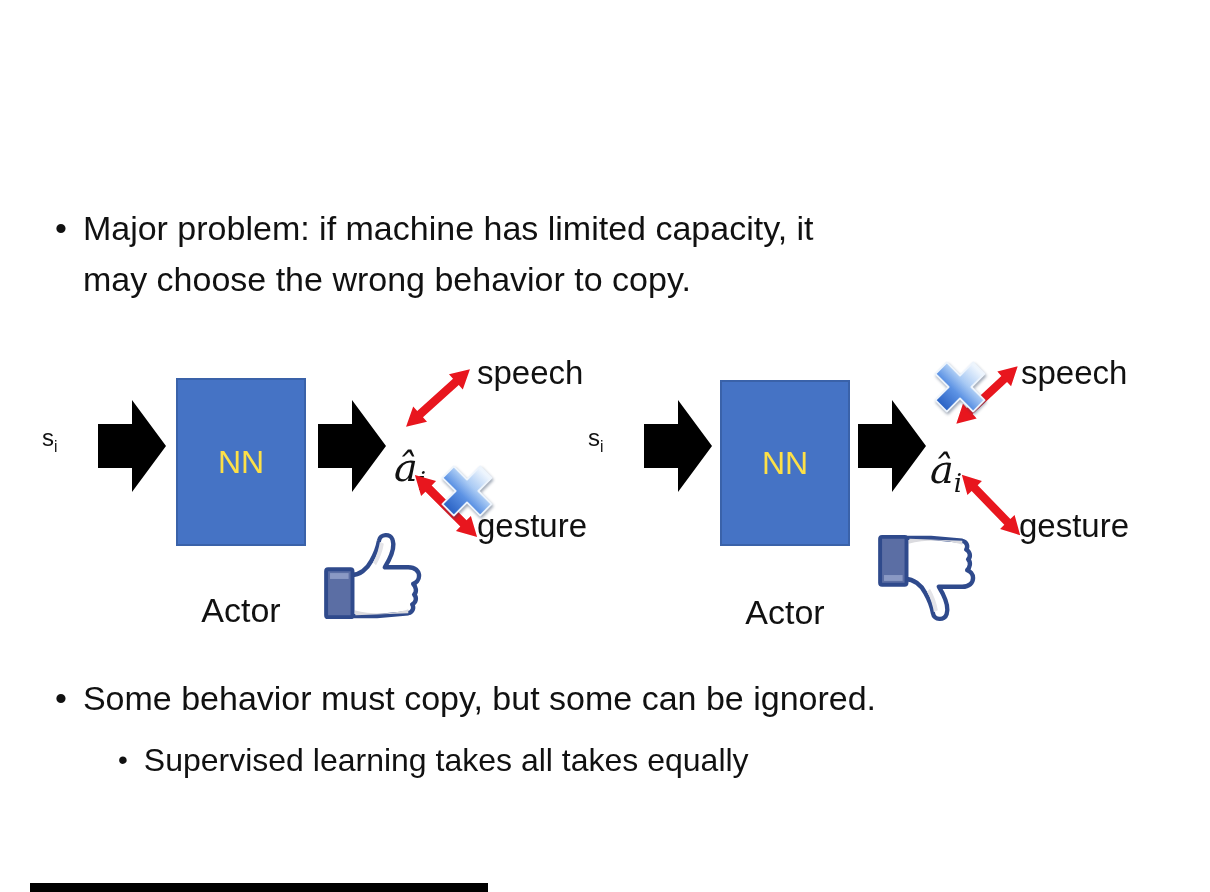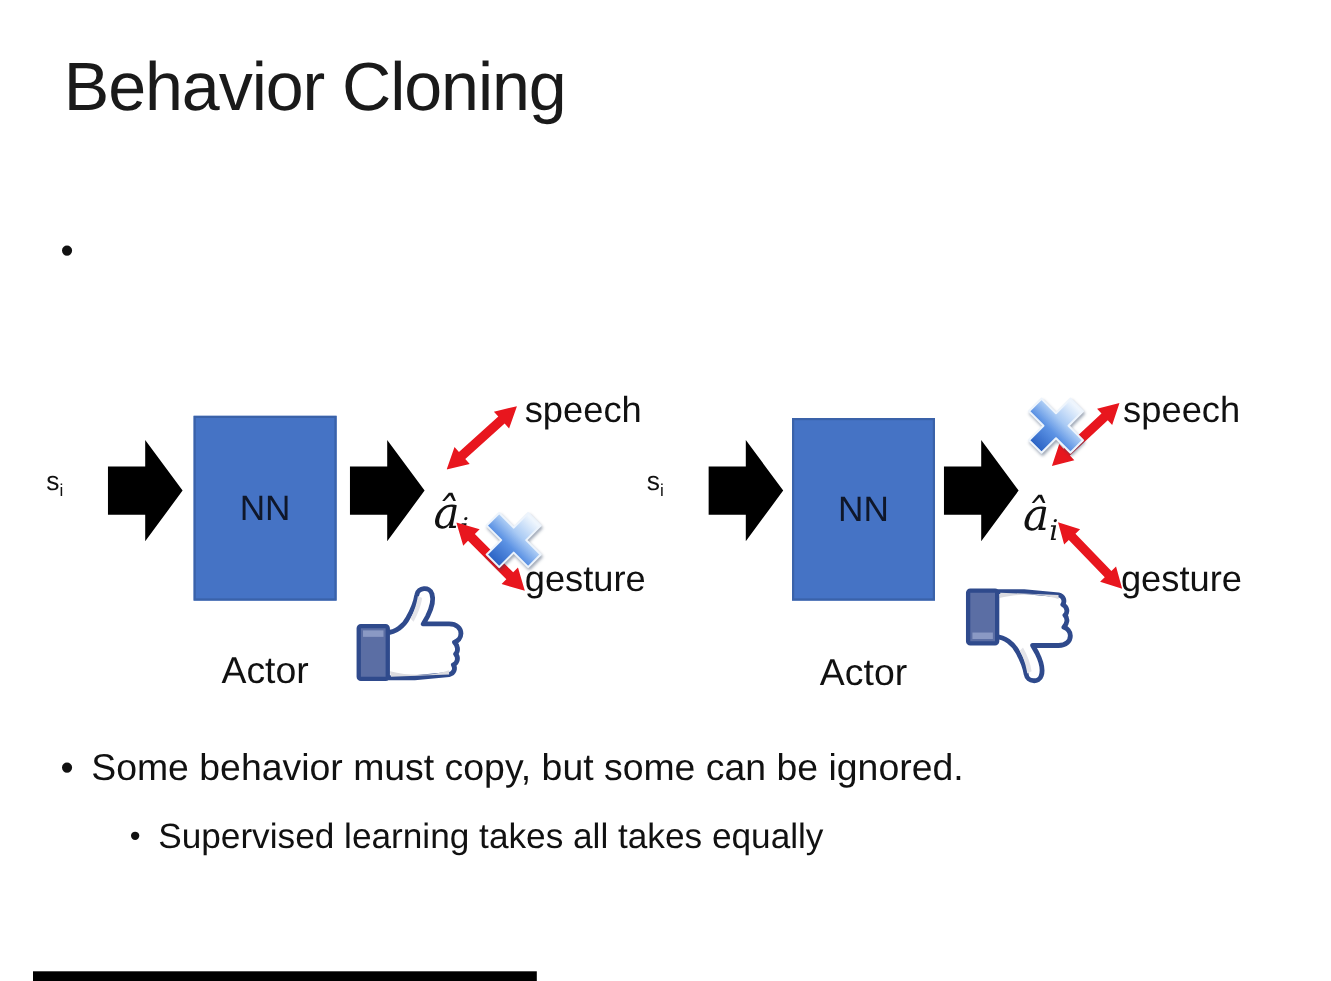--- a/index.html
+++ b/index.html
@@ -22,21 +22,21 @@
   .bullet .lines span{display:block; white-space:nowrap;}
   .bullet1{left:55px; top:203px;}
   .bullet2{left:55px; top:673px;}
   .bullet-sub{left:118px; top:737px; font-size:32px; line-height:46px;}
   .bullet-sub .dot{font-size:28px;}
   .diag-label{font-size:24px; white-space:nowrap;}
   .diag-label sub, .ahat sub{font-size:65%;}
   .nn-box{
     background:var(--nn-box); border:2px solid var(--nn-box-border);
     display:flex; align-items:center; justify-content:center;
-    color:#0f172a; font-size:32px; box-sizing:border-box;
+    color:#fde047; font-size:32px; box-sizing:border-box;
   }
   .actor{font-size:34px; text-align:center;margin-top:39px;}
   .ahat{
     font-family:"DejaVu Serif","Liberation Serif",serif; font-style:italic;
     font-size:40px; white-space:nowrap;margin-top:24px;
   }
   .dblarrow svg{display:block; overflow:visible;}
   .cross svg{filter:drop-shadow(1.5px 2.5px 1.5px rgba(40,60,90,.45));}
   .flip-v svg{transform:scaleY(-1);}
   .bottom-bar{left:30px; top:883px; width:458px; height:9px; background:#000;}
@@ -74,25 +74,26 @@
       <path d="M33 80 C52 85 74 84 88 79 L88 83 L34 85 Z" fill="#DBDBDF"></path>
       <path d="M52 31 C56 24 58 16 59 10 L63 12 C62 19 59 27 55 34 Z" fill="#E4E4E8"></path>
       <rect x="4" y="38" width="27" height="49" rx="2" fill="var(--thumb-cuff)" stroke="var(--thumb-navy)" stroke-width="4"></rect>
       <rect x="8" y="42" width="19" height="6" fill="#8A99C4"></rect>
     </symbol>
   </defs>
 </svg>
 
 <div class="slide">
 
-  <div class="abs title">Behavior Cloning</div>
 
   <div class="abs bullet bullet1">
     <span class="dot">•</span>
     <span class="lines">
+      <span>Major problem: if machine has limited capacity, it</span>
+      <span>may choose the wrong behavior to copy.</span>
     </span>
   </div>
 
   <div class="abs diag-label" style="left:42px; top:424px;">
     <span>s</span><sub>i</sub>
   </div>
 
   <span class="abs" style="left:98px; top:398px; width:70px; height:96px;">
     <svg width="70" height="96">
         <use href="#block-arrow"></use>

